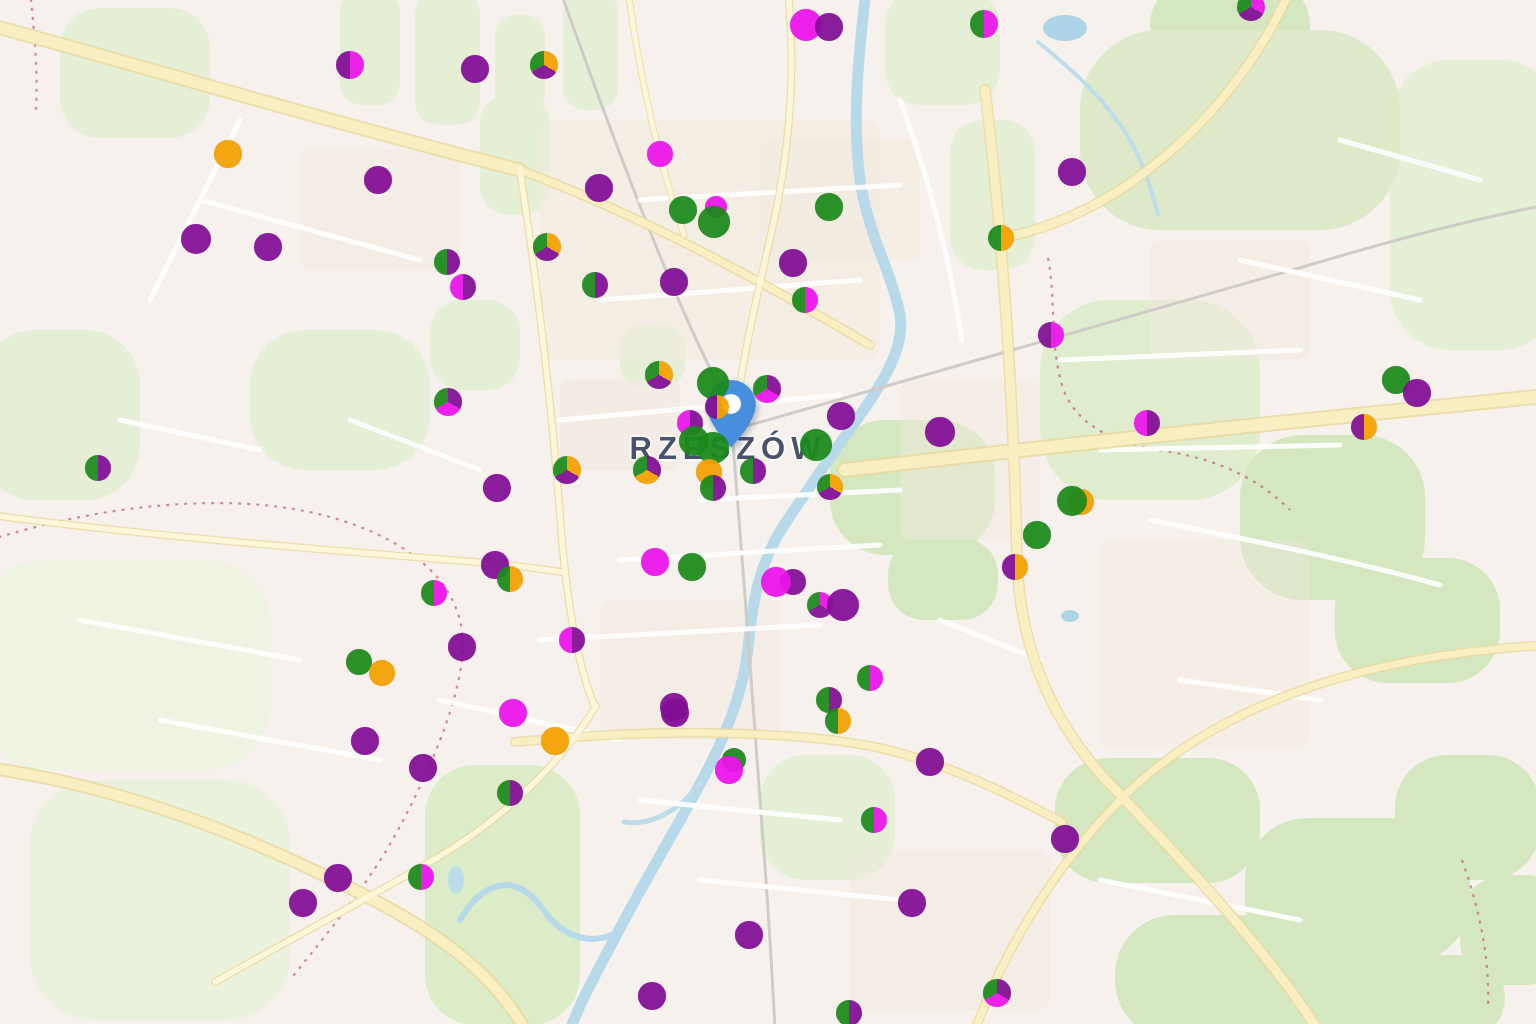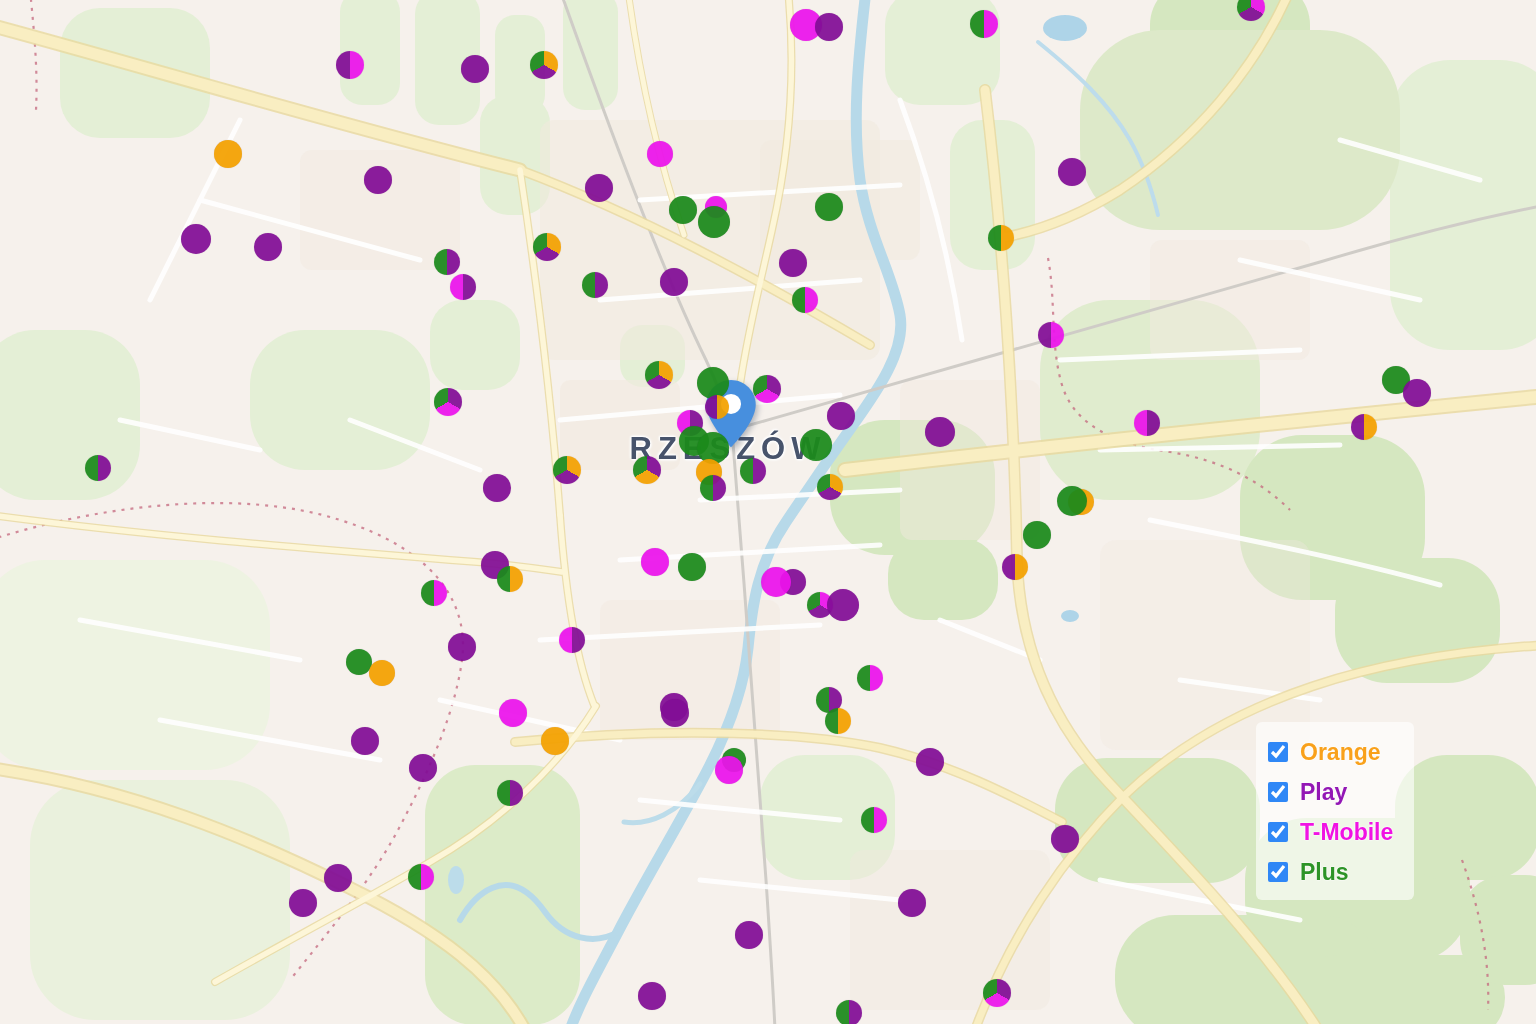--- a/index.html
+++ b/index.html
@@ -254,31 +254,13 @@
       <div class="dot" style="left: 497px; top: 780px; width: 26px; height: 26px; background: conic-gradient(rgb(130, 13, 150) 0deg, rgb(130, 13, 150) 180deg, rgb(27, 138, 27) 180deg, rgb(27, 138, 27) 360deg);"></div>
       <div class="dot" style="left: 916px; top: 748px; width: 28px; height: 28px; background: rgb(130, 13, 150);"></div>
       <div class="dot" style="left: 898px; top: 889px; width: 28px; height: 28px; background: rgb(130, 13, 150);"></div>
       <div class="dot" style="left: 735px; top: 921px; width: 28px; height: 28px; background: rgb(130, 13, 150);"></div>
       <div class="dot" style="left: 638px; top: 982px; width: 28px; height: 28px; background: rgb(130, 13, 150);"></div>
       <div class="dot" style="left: 836px; top: 1000px; width: 26px; height: 26px; background: conic-gradient(rgb(130, 13, 150) 0deg, rgb(130, 13, 150) 180deg, rgb(27, 138, 27) 180deg, rgb(27, 138, 27) 360deg);"></div>
       <div class="dot" style="left: 983px; top: 979px; width: 28px; height: 28px; background: conic-gradient(rgb(130, 13, 150) 0deg, rgb(130, 13, 150) 120deg, rgb(236, 19, 236) 120deg, rgb(236, 19, 236) 240deg, rgb(27, 138, 27) 240deg, rgb(27, 138, 27) 360deg);"></div>
       <div class="dot" style="left: 861px; top: 807px; width: 26px; height: 26px; background: conic-gradient(rgb(236, 19, 236) 0deg, rgb(236, 19, 236) 180deg, rgb(27, 138, 27) 180deg, rgb(27, 138, 27) 360deg);"></div>
     </div>
 
-  <div class="legend">
-    <div class="legend-row">
-      <input type="checkbox" class="legend-check" checked="" style="accent-color: rgb(47, 135, 246);">
-      <span class="legend-label" style="color: rgb(249, 161, 27);">Orange</span>
-    </div>
-    <div class="legend-row">
-      <input type="checkbox" class="legend-check" checked="" style="accent-color: rgb(47, 135, 246);">
-      <span class="legend-label" style="color: rgb(147, 23, 181);">Play</span>
-    </div>
-    <div class="legend-row">
-      <input type="checkbox" class="legend-check" checked="" style="accent-color: rgb(47, 135, 246);">
-      <span class="legend-label" style="color: rgb(240, 19, 227);">T-Mobile</span>
-    </div>
-    <div class="legend-row">
-      <input type="checkbox" class="legend-check" checked="" style="accent-color: rgb(47, 135, 246);">
-      <span class="legend-label" style="color: rgb(45, 148, 39);">Plus</span>
-    </div>
-  </div>
 </div>
 
 </body></html>

